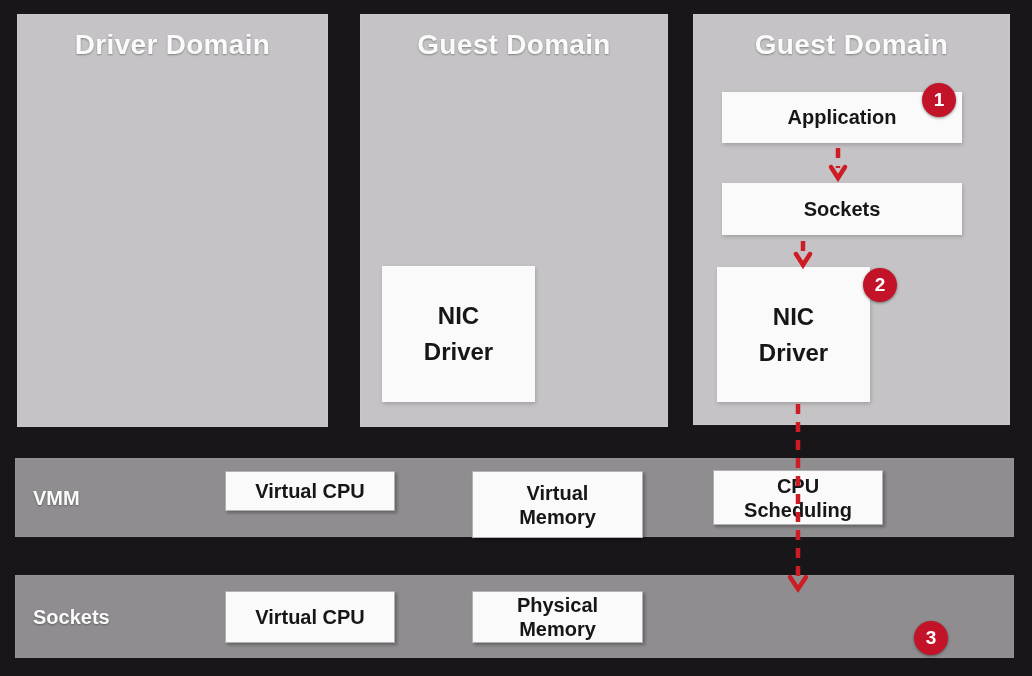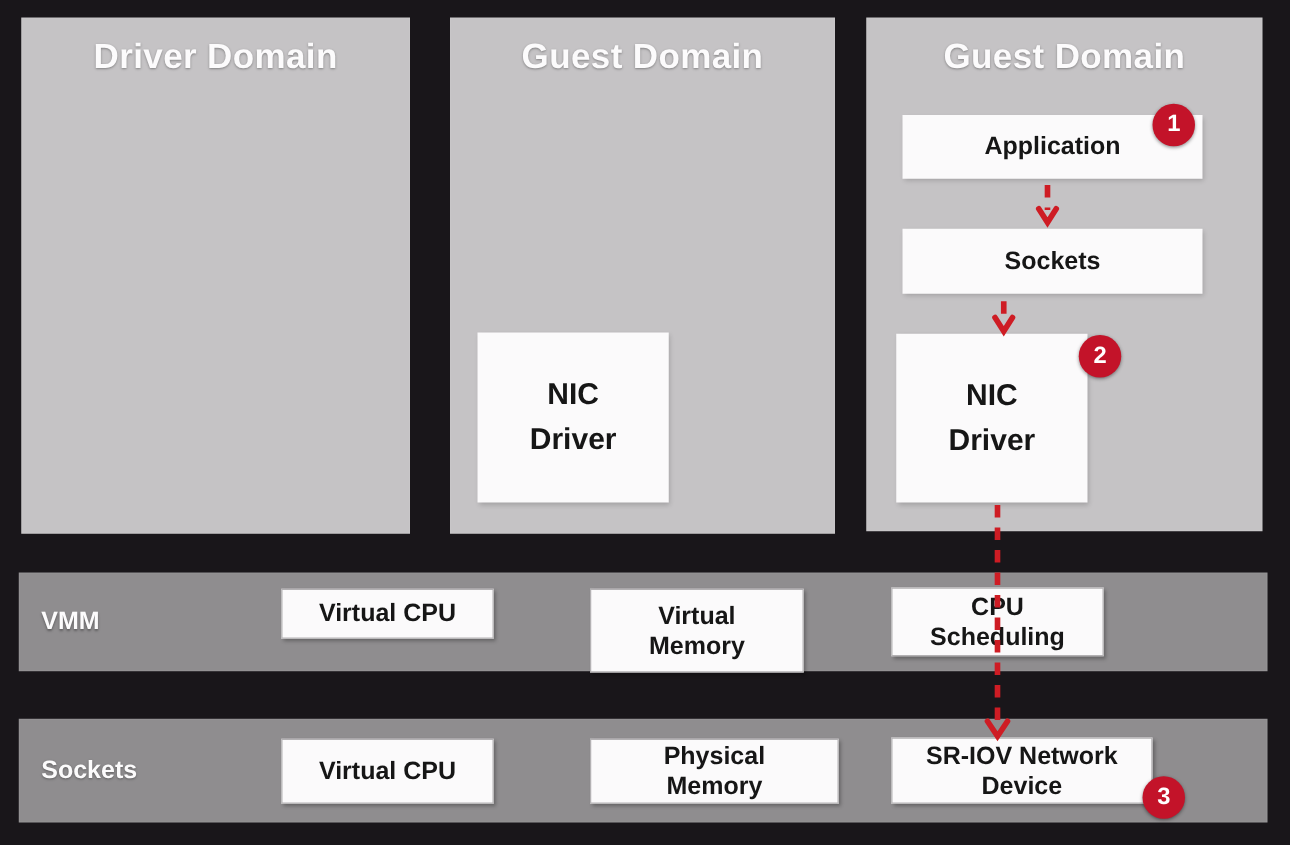--- a/index.html
+++ b/index.html
@@ -55,21 +55,21 @@
     border:1px solid #b3b1b3;box-shadow:2px 2px 3px rgba(0,0,0,0.3);
     font-weight:bold;font-size:20px;line-height:1.2;
     display:flex;align-items:center;justify-content:center;
     text-align:center;white-space:pre-line;
     box-sizing:border-box;z-index:10;
   }
   #chip-virtual-cpu{left:225px;top:471px;width:170px;height:40px;}
   #chip-virtual-memory{left:472px;top:471px;width:171px;height:67px;}
   #chip-cpu-scheduling{left:713px;top:470px;width:170px;height:55px;}
   #chip-physical-cpu{left:225px;top:591px;width:170px;height:52px;}
-  #chip-physical-memory{left:472px;top:591px;width:199px;height:52px;}
+  #chip-physical-memory{left:472px;top:591px;width:171px;height:52px;}
   #chip-sriov{left:713px;top:590px;width:209px;height:53px;}
   
   .badge{
     position:absolute;width:34px;height:34px;border-radius:50%;
     background:#c31329;color:#ffffff;
     font-size:19px;font-weight:bold;
     display:flex;align-items:center;justify-content:center;
     box-shadow:0 1px 3px rgba(0,0,0,0.45);
     z-index:60;
   }
@@ -116,22 +116,20 @@
 Memory</div>
   <div class="chip" id="chip-cpu-scheduling">CPU
 Scheduling</div>
 
   <div class="bar" id="hardware-bar">
     <div class="bar-label">Sockets</div>
   </div>
   <div class="chip" id="chip-physical-cpu">Virtual CPU</div>
   <div class="chip" id="chip-physical-memory">Physical
 Memory</div>
-  <div class="chip" id="chip-sriov">SR-IOV Network
-Device</div>
 
   <svg id="arrow-overlay" viewBox="0 0 1032 676" xmlns="http://www.w3.org/2000/svg" aria-hidden="true">
     <g>
       <path class="arrow-line" d="M838 148 V168"></path>
       <path class="arrow-head" d="M831 167 L838 178 L845 167"></path>
     </g>
     <g>
       <path class="arrow-line" d="M803 241 V255"></path>
       <path class="arrow-head" d="M796 254 L803 265 L810 254"></path>
     </g>

